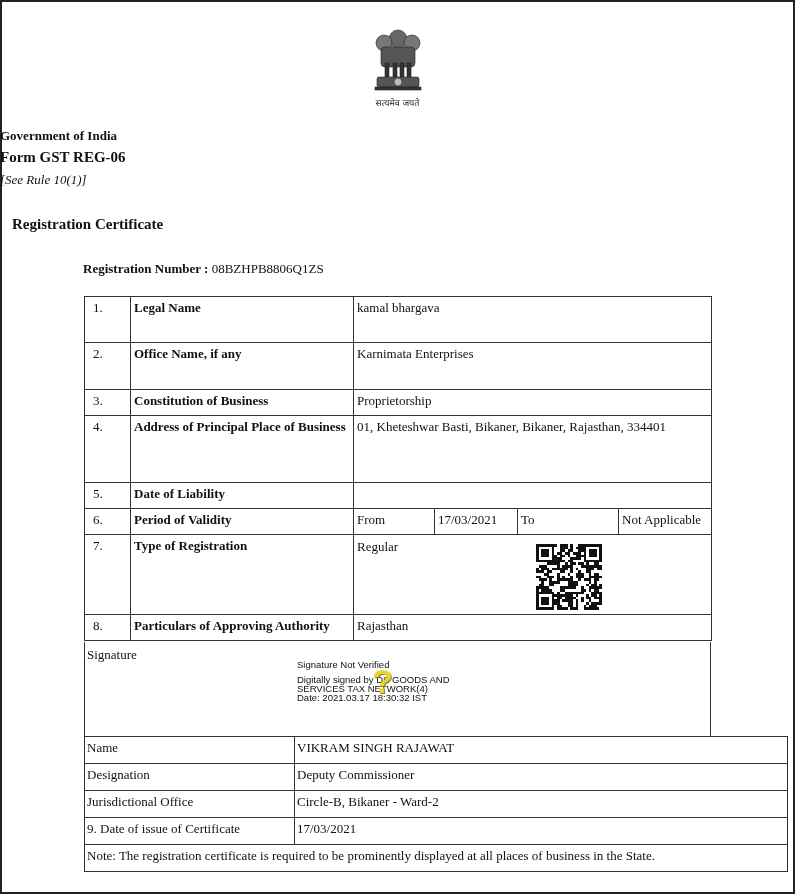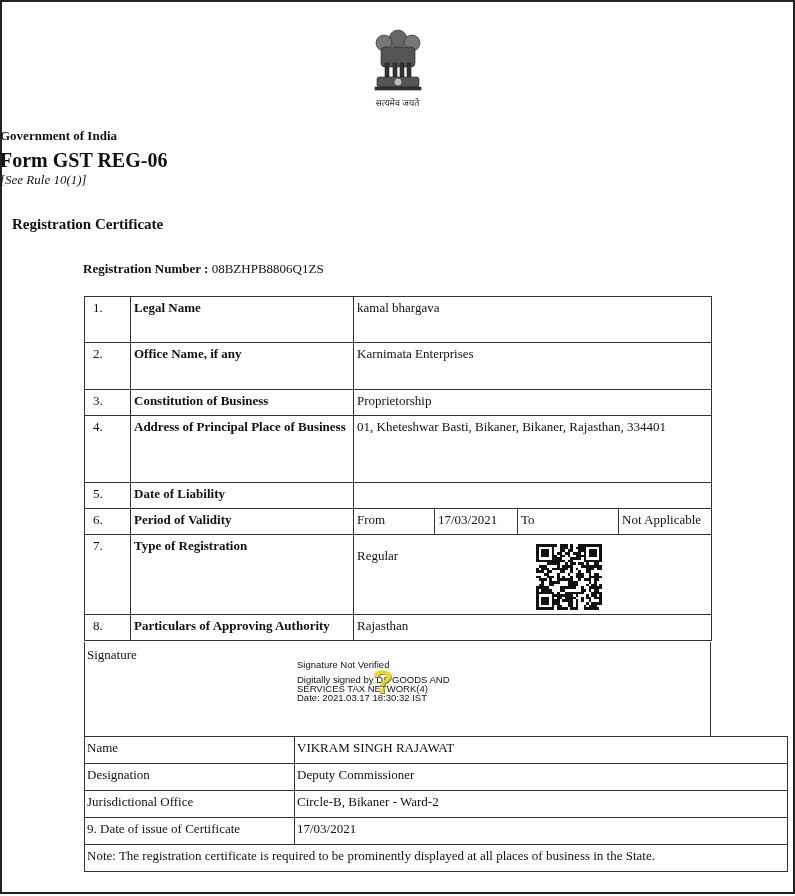--- a/index.html
+++ b/index.html
@@ -2,24 +2,24 @@
 <html><head>
 <meta charset="utf-8">
 <style>
   html, body { margin:0; padding:0; background:#ffffff; }
   body { width:795px; height:896px; position:relative; overflow:hidden;
          font-family:"Liberation Serif", serif; color:#111; }
   .page { position:absolute; left:0; top:0; width:791px; height:890px;
           border:2px solid #222; border-right-width:2px; background:#fff; }
   .emblem { position:absolute; left:369px; top:25px; width:58px; height:70px; }
   .motto { position:absolute; left:0; width:795px; top:96px; text-align:center;
-           font-size:9px; font-family:Liberation Serif, serif; color:#222; }
+           font-size:9px; font-family:Liberation Sans, sans-serif; color:#222; }
   .hdr { position:absolute; left:0; width:795px; text-align:left; font-weight:bold; }
   .gov { top:128px; font-size:13px; }
-  .form { top:149px; font-size:20px; }
+  .form { top:149px; font-size:15px; }
   .rule { top:172px; font-size:13px; font-weight:normal; font-style:italic; }
   .cert { top:216px; font-size:15px;padding-left:12px; }
   .regno { position:absolute; left:83px; top:261px; font-size:13px; }
   .regno b { font-weight:bold; }
 
   table { border-collapse:collapse; position:absolute; left:84px; font-size:13px; }
   td { border:1.5px solid #333; vertical-align:top; padding:4px 3px; line-height:1.05; }
   #t1 { top:296px; width:628px; }
   #t1 td.num { width:34px; padding-left:8px; }
   #t1 td.lbl { width:216px; font-weight:bold; }
@@ -102,21 +102,21 @@
     <td class="num">6.</td>
     <td class="lbl">Period of Validity</td>
     <td style="width:74px">From</td>
     <td style="width:76px">17/03/2021</td>
     <td style="width:94px">To</td>
     <td>Not Applicable</td>
   </tr>
   <tr style="height:80px">
     <td class="num">7.</td>
     <td class="lbl">Type of Registration</td>
-    <td colspan="4" style="padding-top:14px">Regular</td>
+    <td colspan="4" style="padding-top:5px">Regular</td>
   </tr>
   <tr style="height:26px">
     <td class="num">8.</td>
     <td class="lbl">Particulars of Approving Authority</td>
     <td colspan="4">Rajasthan</td>
   </tr>
 </tbody>
   </table>
 
 <svg class="qr" id="qr" viewBox="0 0 25 25" shape-rendering="crispEdges">

